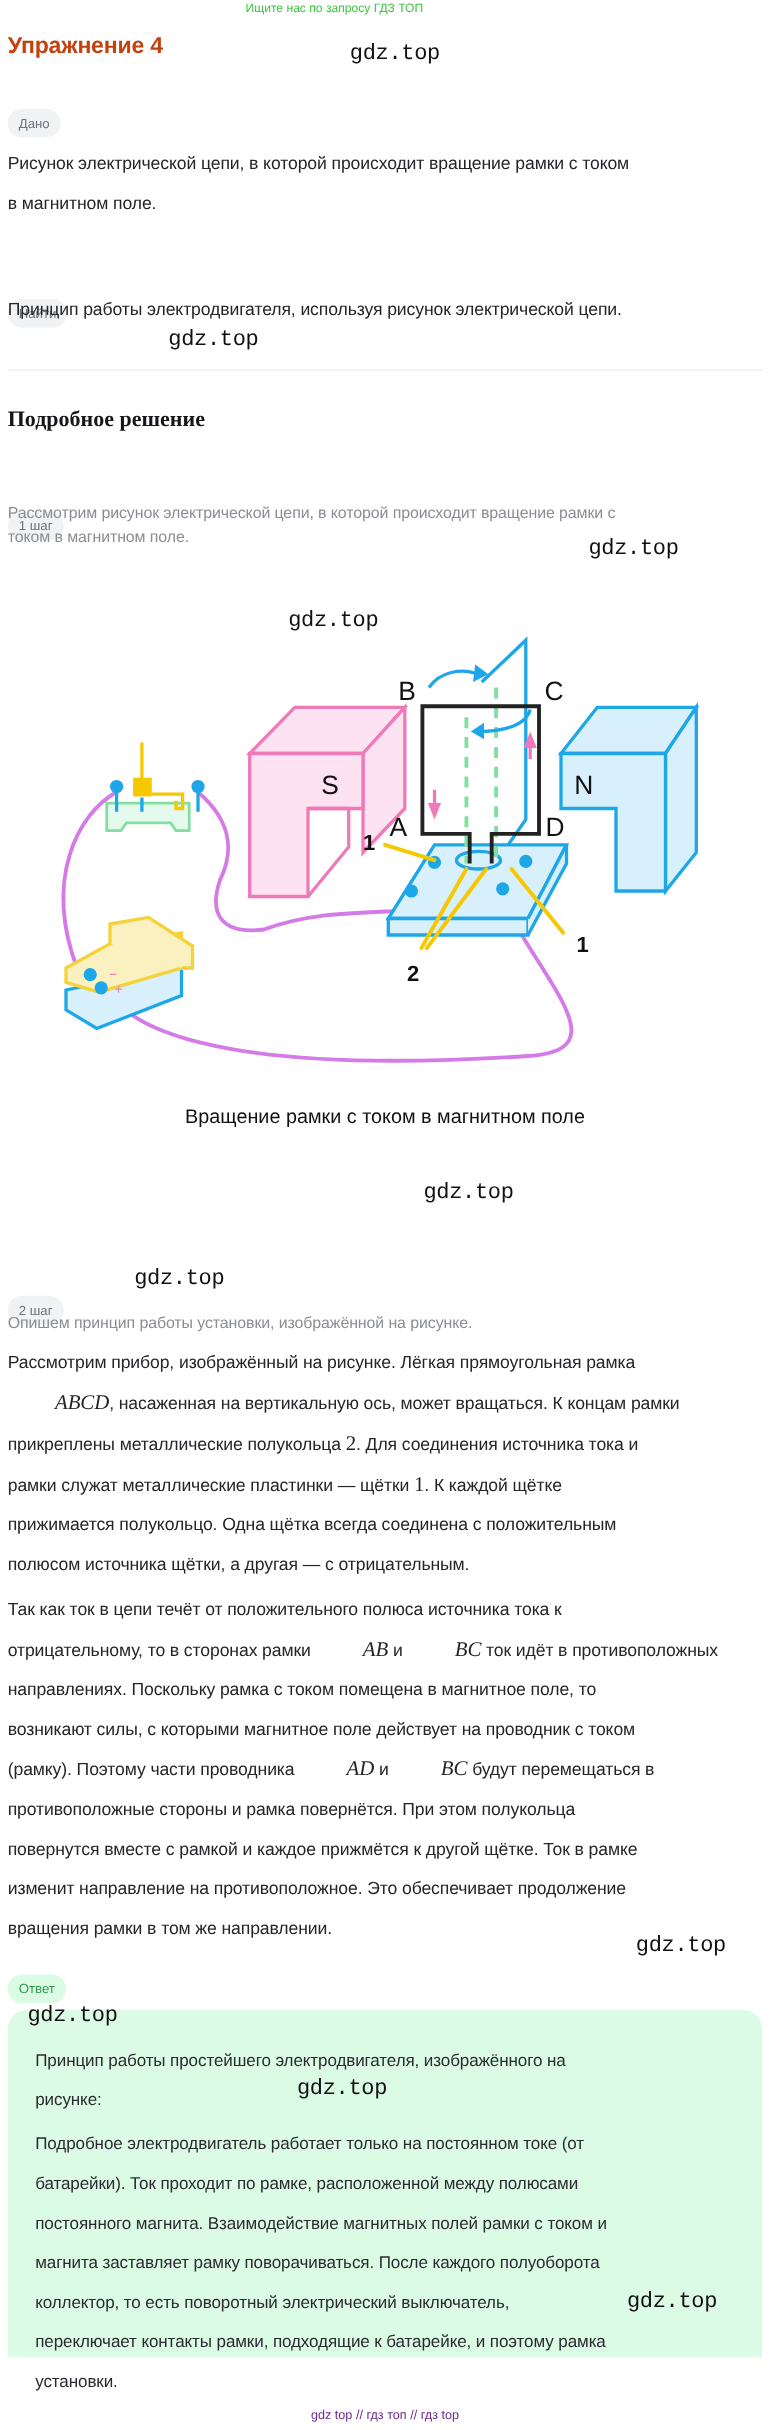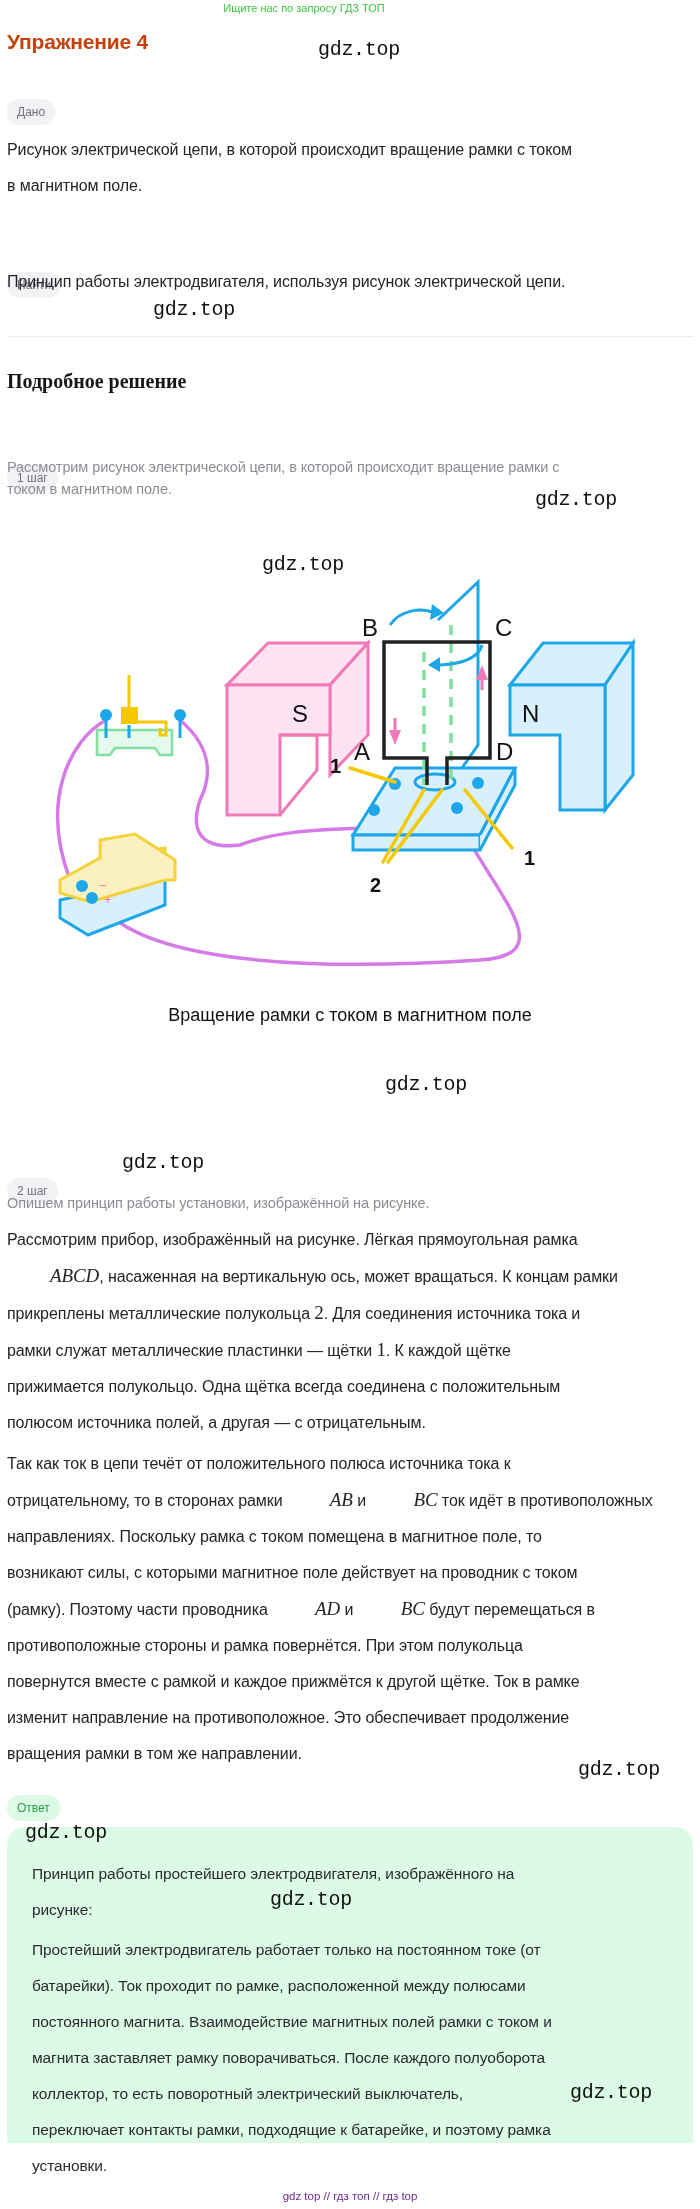--- a/index.html
+++ b/index.html
@@ -164,21 +164,21 @@
   <span class="pill">2 шаг</span>
 </div>
 <div class="abs step-text" style="left:7px;top:1192px;width:690px;">Опишем принцип работы установки, изображённой на рисунке.</div>
 
 <div class="abs body-text" style="left:7px;top:1222px;width:690px;">
   <div><span>Рассмотрим прибор, изображённый на рисунке. Лёгкая прямоугольная рамка</span></div>
   <div><span class="math">ABCD</span><span>, насаженная на вертикальную ось, может вращаться. К концам рамки</span></div>
   <div><span>прикреплены металлические полукольца </span><span class="math-up">2</span><span>. Для соединения источника тока и</span></div>
   <div><span>рамки служат металлические пластинки — щётки </span><span class="math-up">1</span><span>. К каждой щётке</span></div>
   <div><span>прижимается полукольцо. Одна щётка всегда соединена с положительным</span></div>
-  <div><span>полюсом источника полей, а другая — с отрицательным.</span></div>
+  <div><span>полюсом источника щётки, а другая — с отрицательным.</span></div>
 </div>
 
 <div class="abs body-text" style="left:7px;top:1446px;width:690px;">
   <div><span>Так как ток в цепи течёт от положительного полюса источника тока к</span></div>
   <div><span>отрицательному, то в сторонах рамки </span><span class="math">AB</span><span> и </span><span class="math">BC</span><span> ток идёт в противоположных</span></div>
   <div><span>направлениях. Поскольку рамка с током помещена в магнитное поле, то</span></div>
   <div><span>возникают силы, с которыми магнитное поле действует на проводник с током</span></div>
   <div><span>(рамку). Поэтому части проводника </span><span class="math">AD</span><span> и </span><span class="math">BC</span><span> будут перемещаться в</span></div>
   <div><span>противоположные стороны и рамка повернётся. При этом полукольца</span></div>
   <div><span>повернутся вместе с рамкой и каждое прижмётся к другой щётке. Ток в рамке</span></div>
@@ -192,21 +192,21 @@
 <div class="abs answer-box"></div>
 <div class="abs wm" style="left:25px;top:1823px;">gdz.top</div>
 <div class="abs wm" style="left:270px;top:1890px;">gdz.top</div>
 <div class="abs wm" style="left:570px;top:2083px;">gdz.top</div>
 
 <div class="abs answer-text" style="top:1856px;">
   <div>Принцип работы простейшего электродвигателя, изображённого на</div>
   <div>рисунке:</div>
 </div>
 <div class="abs answer-text" style="top:1932px;">
-  <div>Простейший электродвигатель работает только на постоянном токе (от</div>
+  <div>Подробное электродвигатель работает только на постоянном токе (от</div>
   <div>батарейки). Ток проходит по рамке, расположенной между полюсами</div>
   <div>постоянного магнита. Взаимодействие магнитных полей рамки с током и</div>
   <div>магнита заставляет рамку поворачиваться. После каждого полуоборота</div>
   <div>коллектор, то есть поворотный электрический выключатель,</div>
   <div>переключает контакты рамки, подходящие к батарейке, и поэтому рамка</div>
   <div>установки.</div>
 </div>
 
 <div class="abs footer">gdz top // гдз топ // гдз top</div>
 

